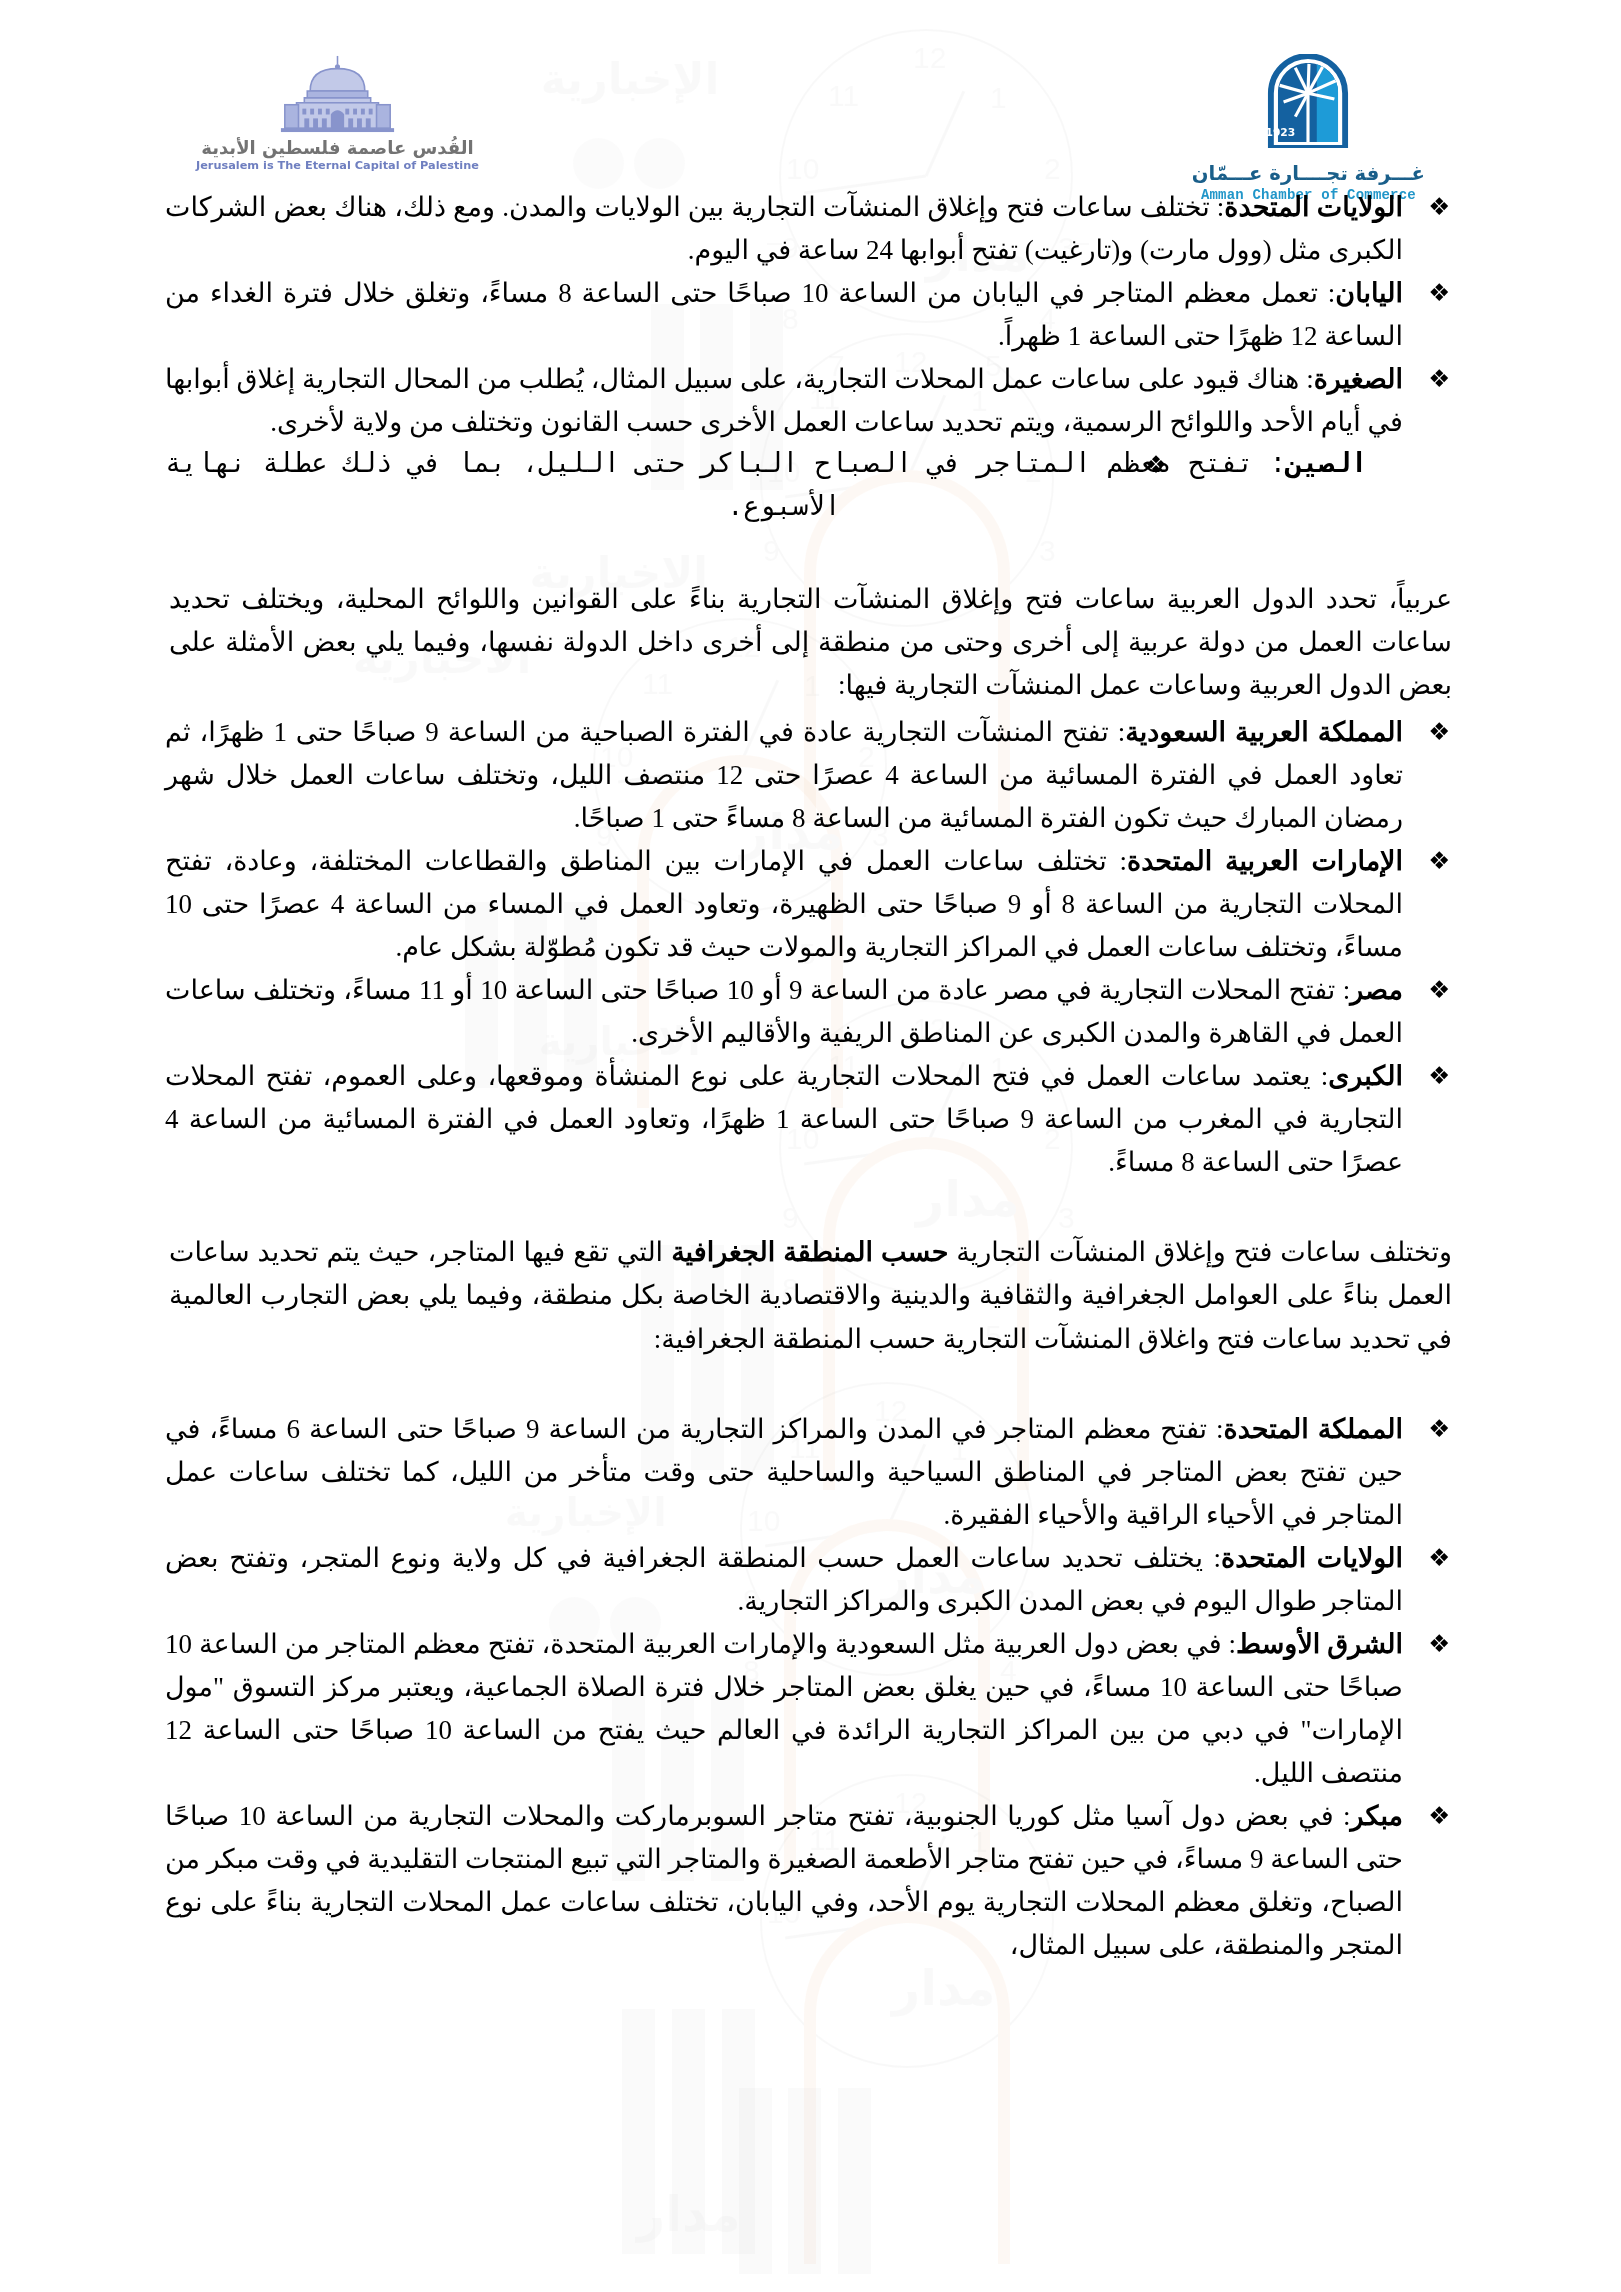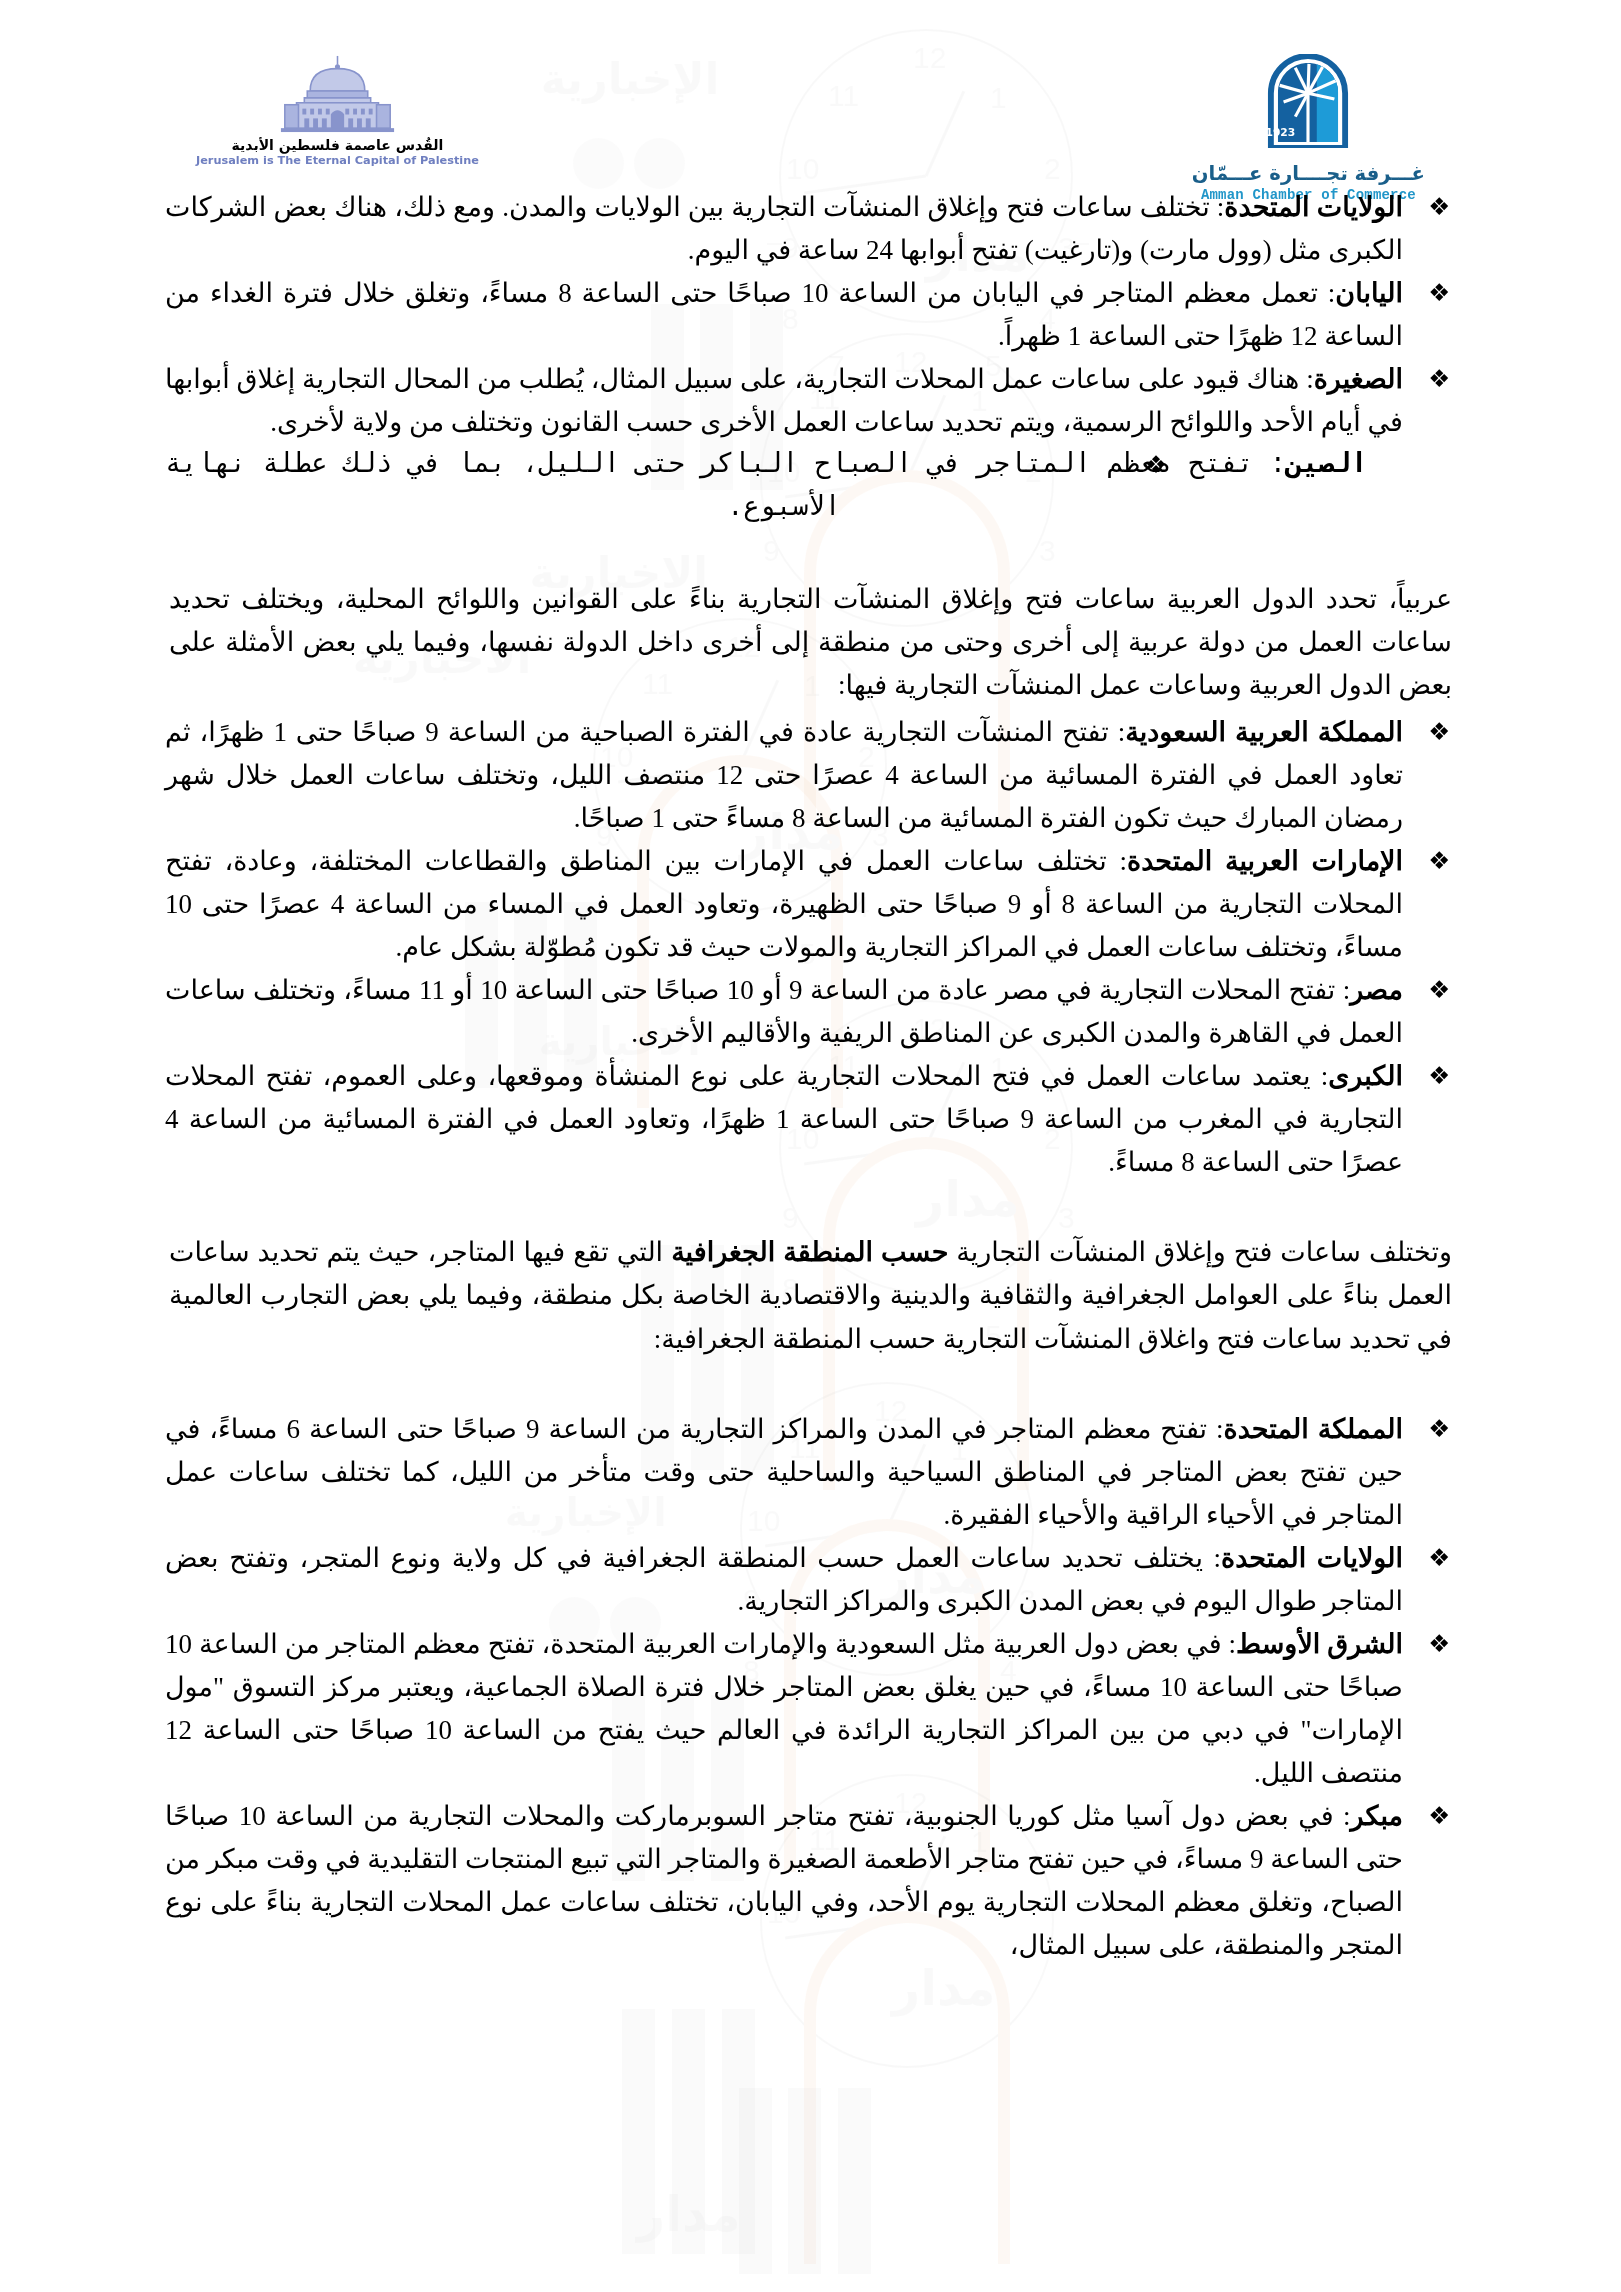--- a/index.html
+++ b/index.html
@@ -155,23 +155,23 @@
     font-weight: bold;
     color: #2196c9;
     letter-spacing: 0.2px;
     margin-top: 2px;
     white-space: nowrap;
   }
 
   .jer-mark { width: 125px; height: 80px; margin: 0 auto 2.9px auto; }
   .jer-ar {
     font-family: "DejaVu Sans", sans-serif;
-    font-size: 14px;
+    font-size: 18px;
     font-weight: bold;
-    color: #000000;
+    color: #737373;
     direction: rtl;
     white-space: nowrap;
   }
   .jer-en {
     font-family: "DejaVu Sans", sans-serif;
     font-size: 11.3px;
     font-weight: bold;
     color: #6f7fc0;
     margin-top: 1px;
     white-space: nowrap;

